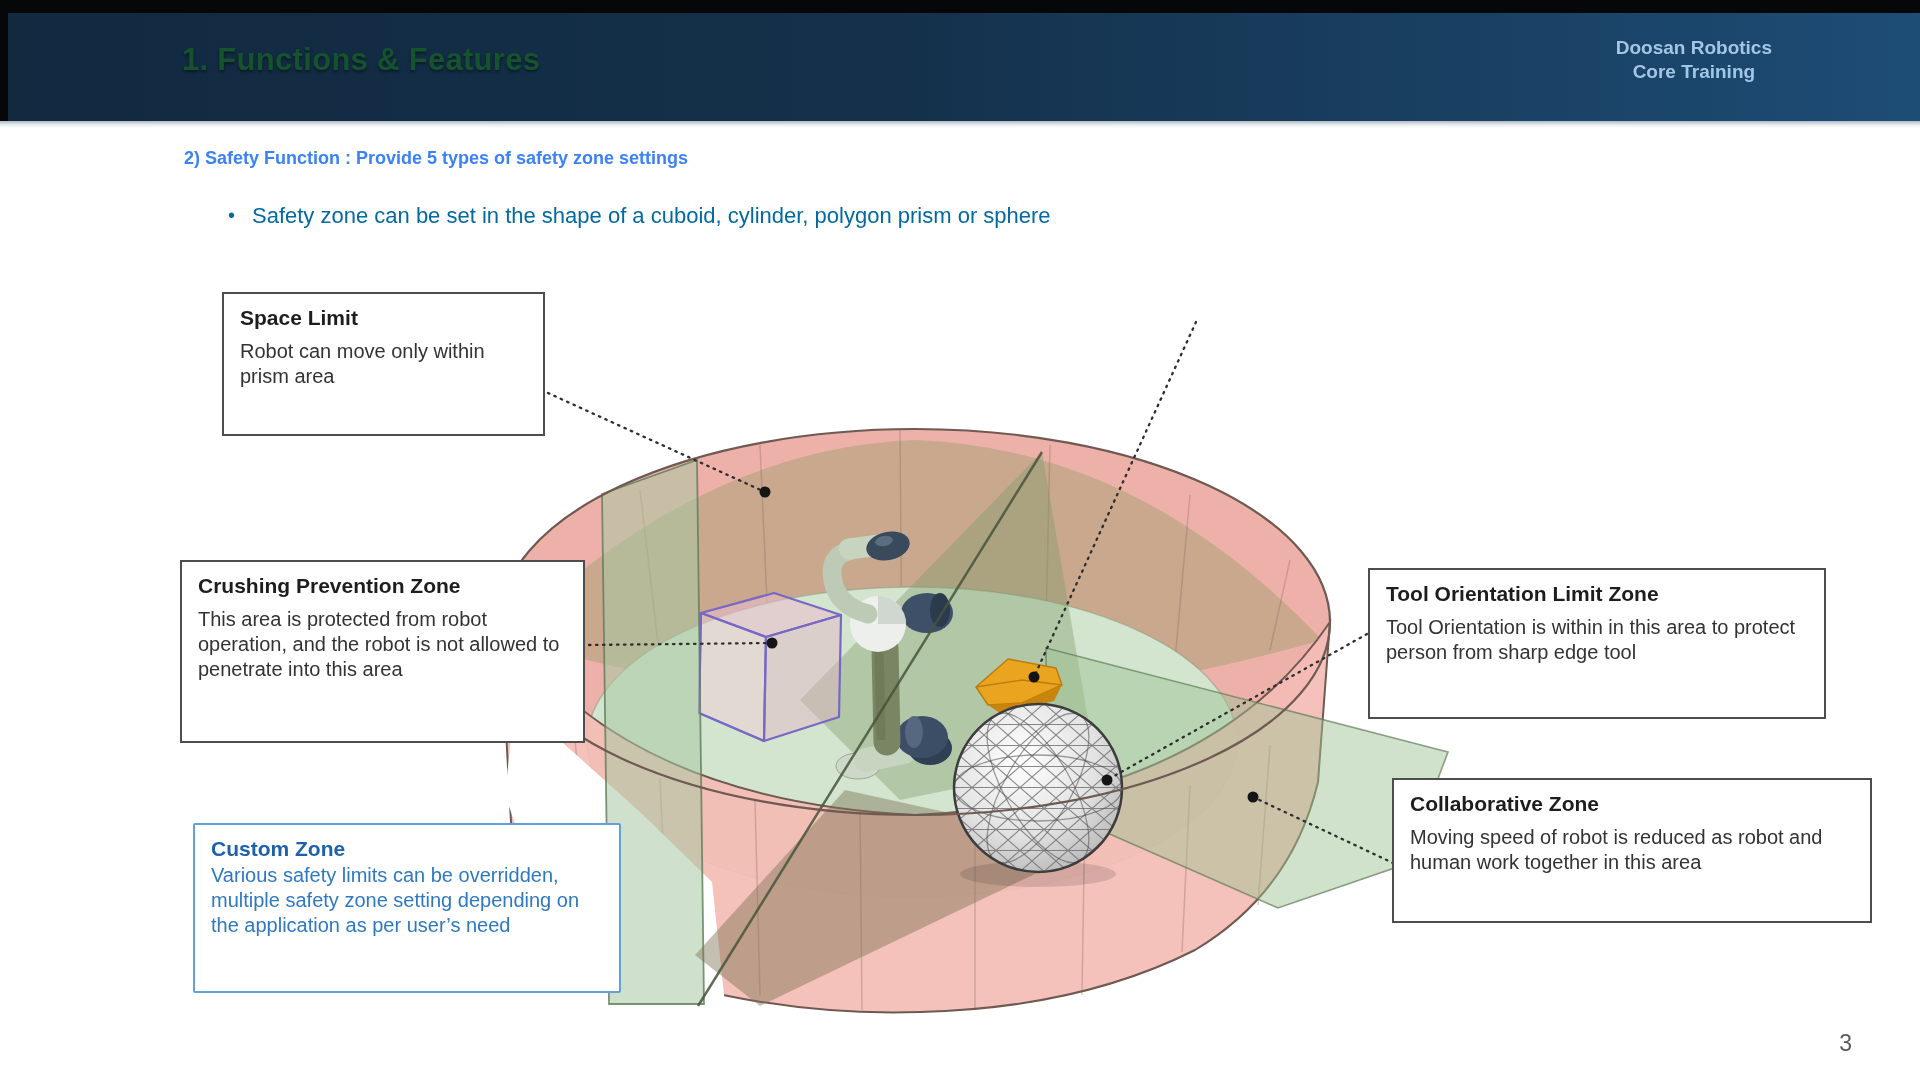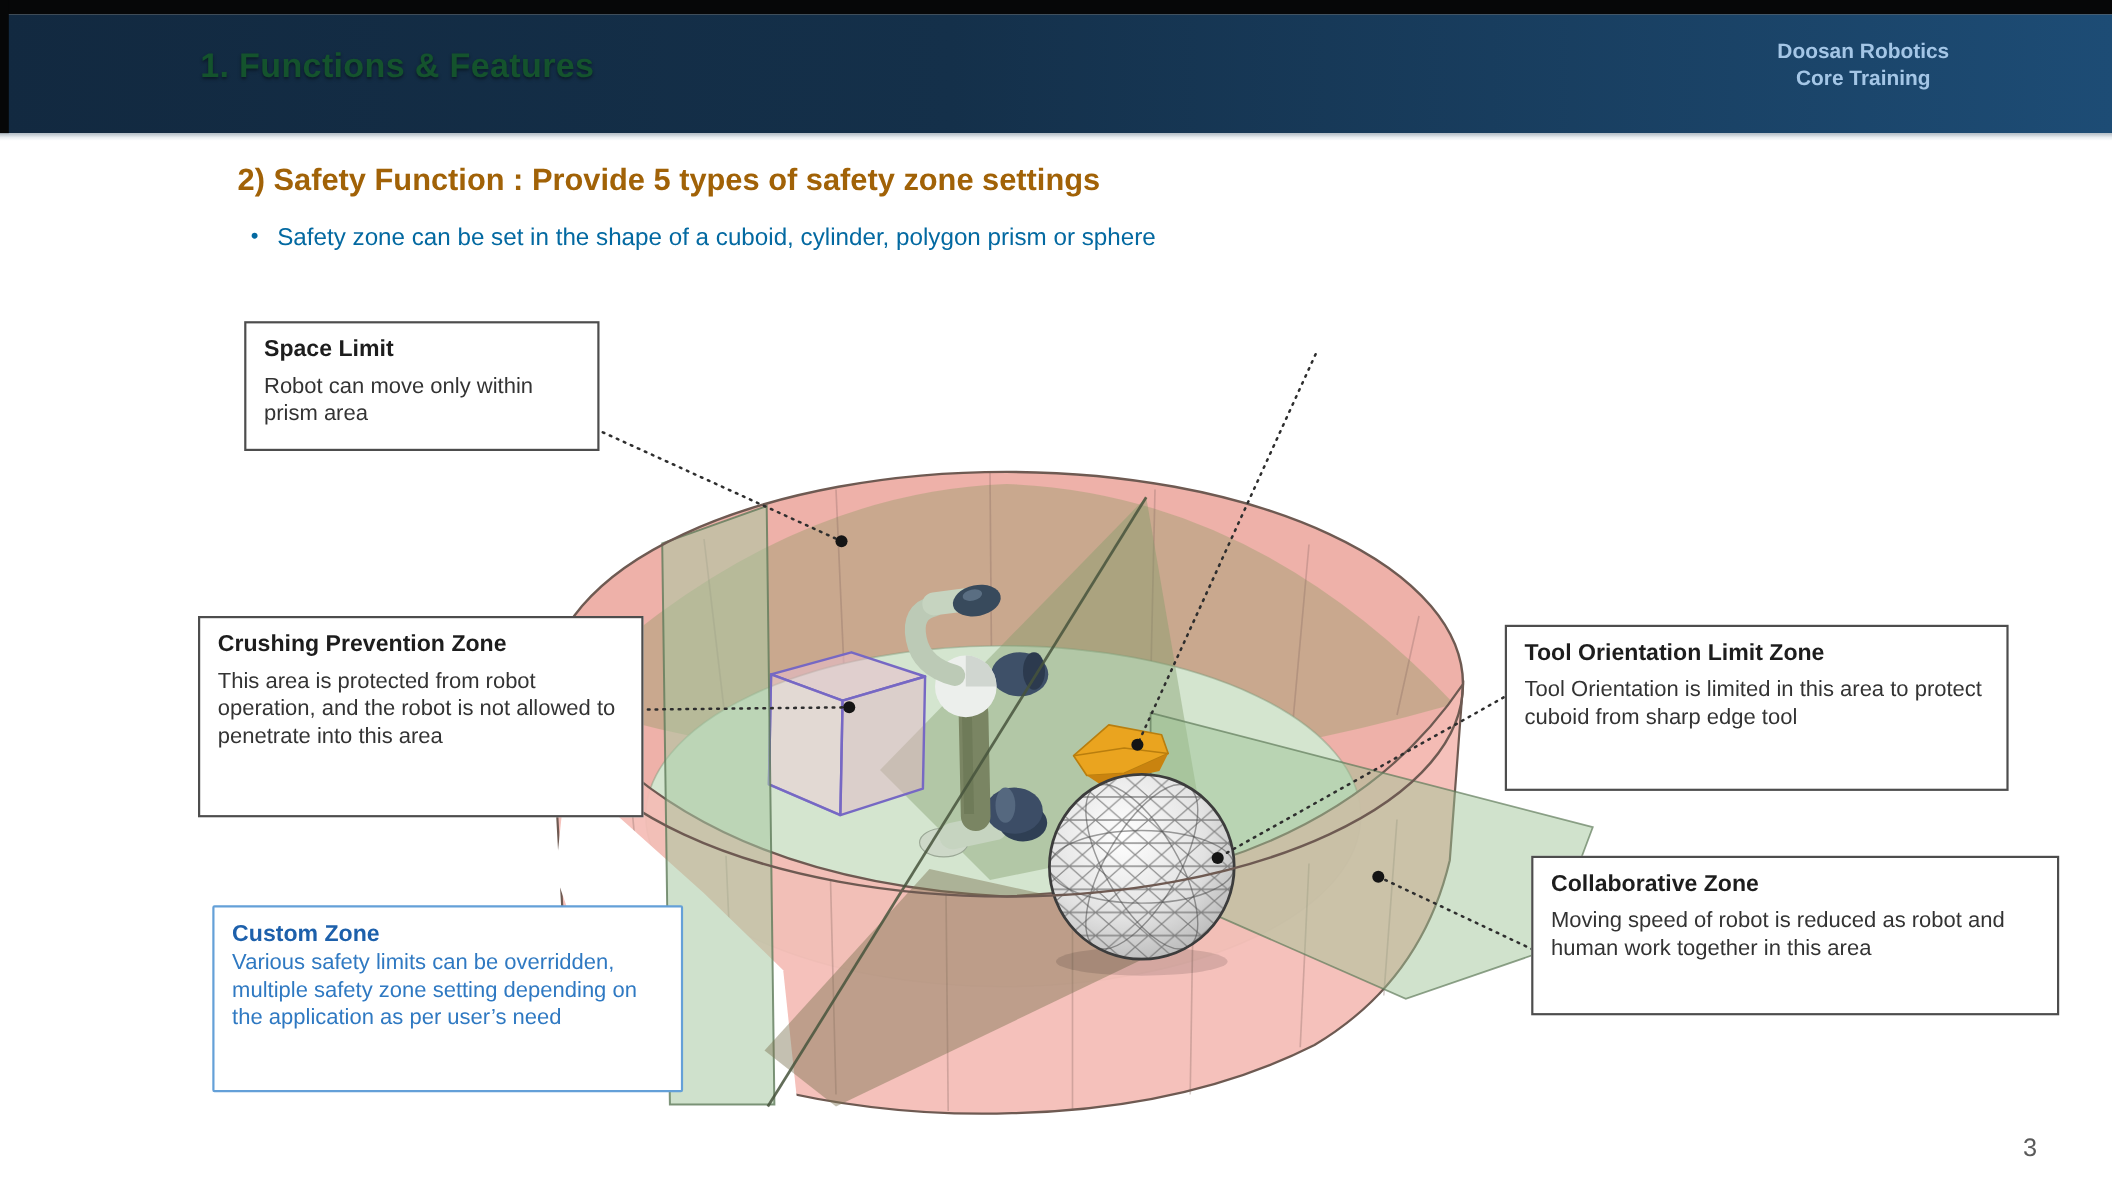--- a/index.html
+++ b/index.html
@@ -10,29 +10,29 @@
   .left-strip{position:absolute;left:0;top:0;width:8px;height:122px;background:#060708;}
   .header-bar{position:absolute;left:0;top:13px;width:1920px;height:108px;
               background:linear-gradient(90deg,#122940 0%,#14304a 45%,#1d4c75 100%);}
   .header-sep{position:absolute;left:0;top:121px;width:1920px;height:7px;
               background:linear-gradient(180deg,#aeb9c2 0%,#e8edf1 55%,#ffffff 100%);}
   .header-title{position:absolute;left:182px;top:42px;color:#14532d;font-size:31px;
                 font-weight:bold;letter-spacing:.3px;text-shadow:0 2px 3px rgba(0,0,0,.45);}
   .brand{position:absolute;right:148px;top:36px;text-align:center;color:#a4c6e6;
          font-size:19px;font-weight:bold;line-height:1.25;}
   
-  .subtitle{position:absolute;left:216px;top:148px;color:#a16207;font-size:28px;font-weight:bold;}
+  .subtitle{position:absolute;left:184px;top:148px;color:#3b82f6;font-size:18px;font-weight:bold;}
   .bullet-row{position:absolute;left:228px;top:203px;color:#0369a1;font-size:22px;}
   .bullet-row .dot{display:inline-block;width:24px;font-size:20px;vertical-align:top;padding-top:1px;}
   
   .co{position:absolute;background:#ffffff;border:2px solid #4d4d4d;padding:12px 14px 10px 16px;
       box-sizing:border-box;z-index:5;}
   .co .t{font-size:21px;font-weight:bold;color:#1d1d1d;margin-bottom:9px;}
   .co .b{font-size:20px;color:#333;line-height:1.26;}
-  .co-space{left:222px;top:292px;width:323px;height:118px;}
+  .co-space{left:222px;top:292px;width:323px;height:144px;}
   .co-collision{left:1195px;top:272px;width:545px;height:148px;}
   .co-crushing{left:180px;top:560px;width:405px;height:183px;}
   .co-tool{left:1368px;top:568px;width:458px;height:151px;}
   .co-collab{left:1392px;top:778px;width:480px;height:145px;}
   .co-custom{left:180px;top:823px;width:428px;height:170px;border:2px solid #64a0d8;border-radius:2px;margin-left:13px;}
   .co-custom .t{color:#1d60ab;margin-bottom:2px;}
   .co-custom .b{color:#2f79c2;}
   
   .scene{position:absolute;left:0;top:0;width:1920px;height:1080px;z-index:1;}
   .page-num{position:absolute;right:68px;top:1030px;color:#5a5a5a;font-size:23px;z-index:5;}
@@ -176,21 +176,21 @@
   </div>
 
 
   <div class="co co-crushing">
     <div class="t">Crushing Prevention Zone</div>
     <div class="b">This area is protected from robot operation, and the robot is not allowed to penetrate into this area</div>
   </div>
 
   <div class="co co-tool">
     <div class="t">Tool Orientation Limit Zone</div>
-    <div class="b">Tool Orientation is limited in this area to protect cuboid from sharp edge tool</div>
+    <div class="b">Tool Orientation is within in this area to protect person from sharp edge tool</div>
   </div>
 
   <div class="co co-collab">
     <div class="t">Collaborative Zone</div>
     <div class="b">Moving speed of robot is reduced as robot and human work together in this area</div>
   </div>
 
   <div class="co co-custom">
     <div class="t">Custom Zone</div>
     <div class="b">Various safety limits can be overridden, multiple safety zone setting depending on the application as per user’s need</div>

